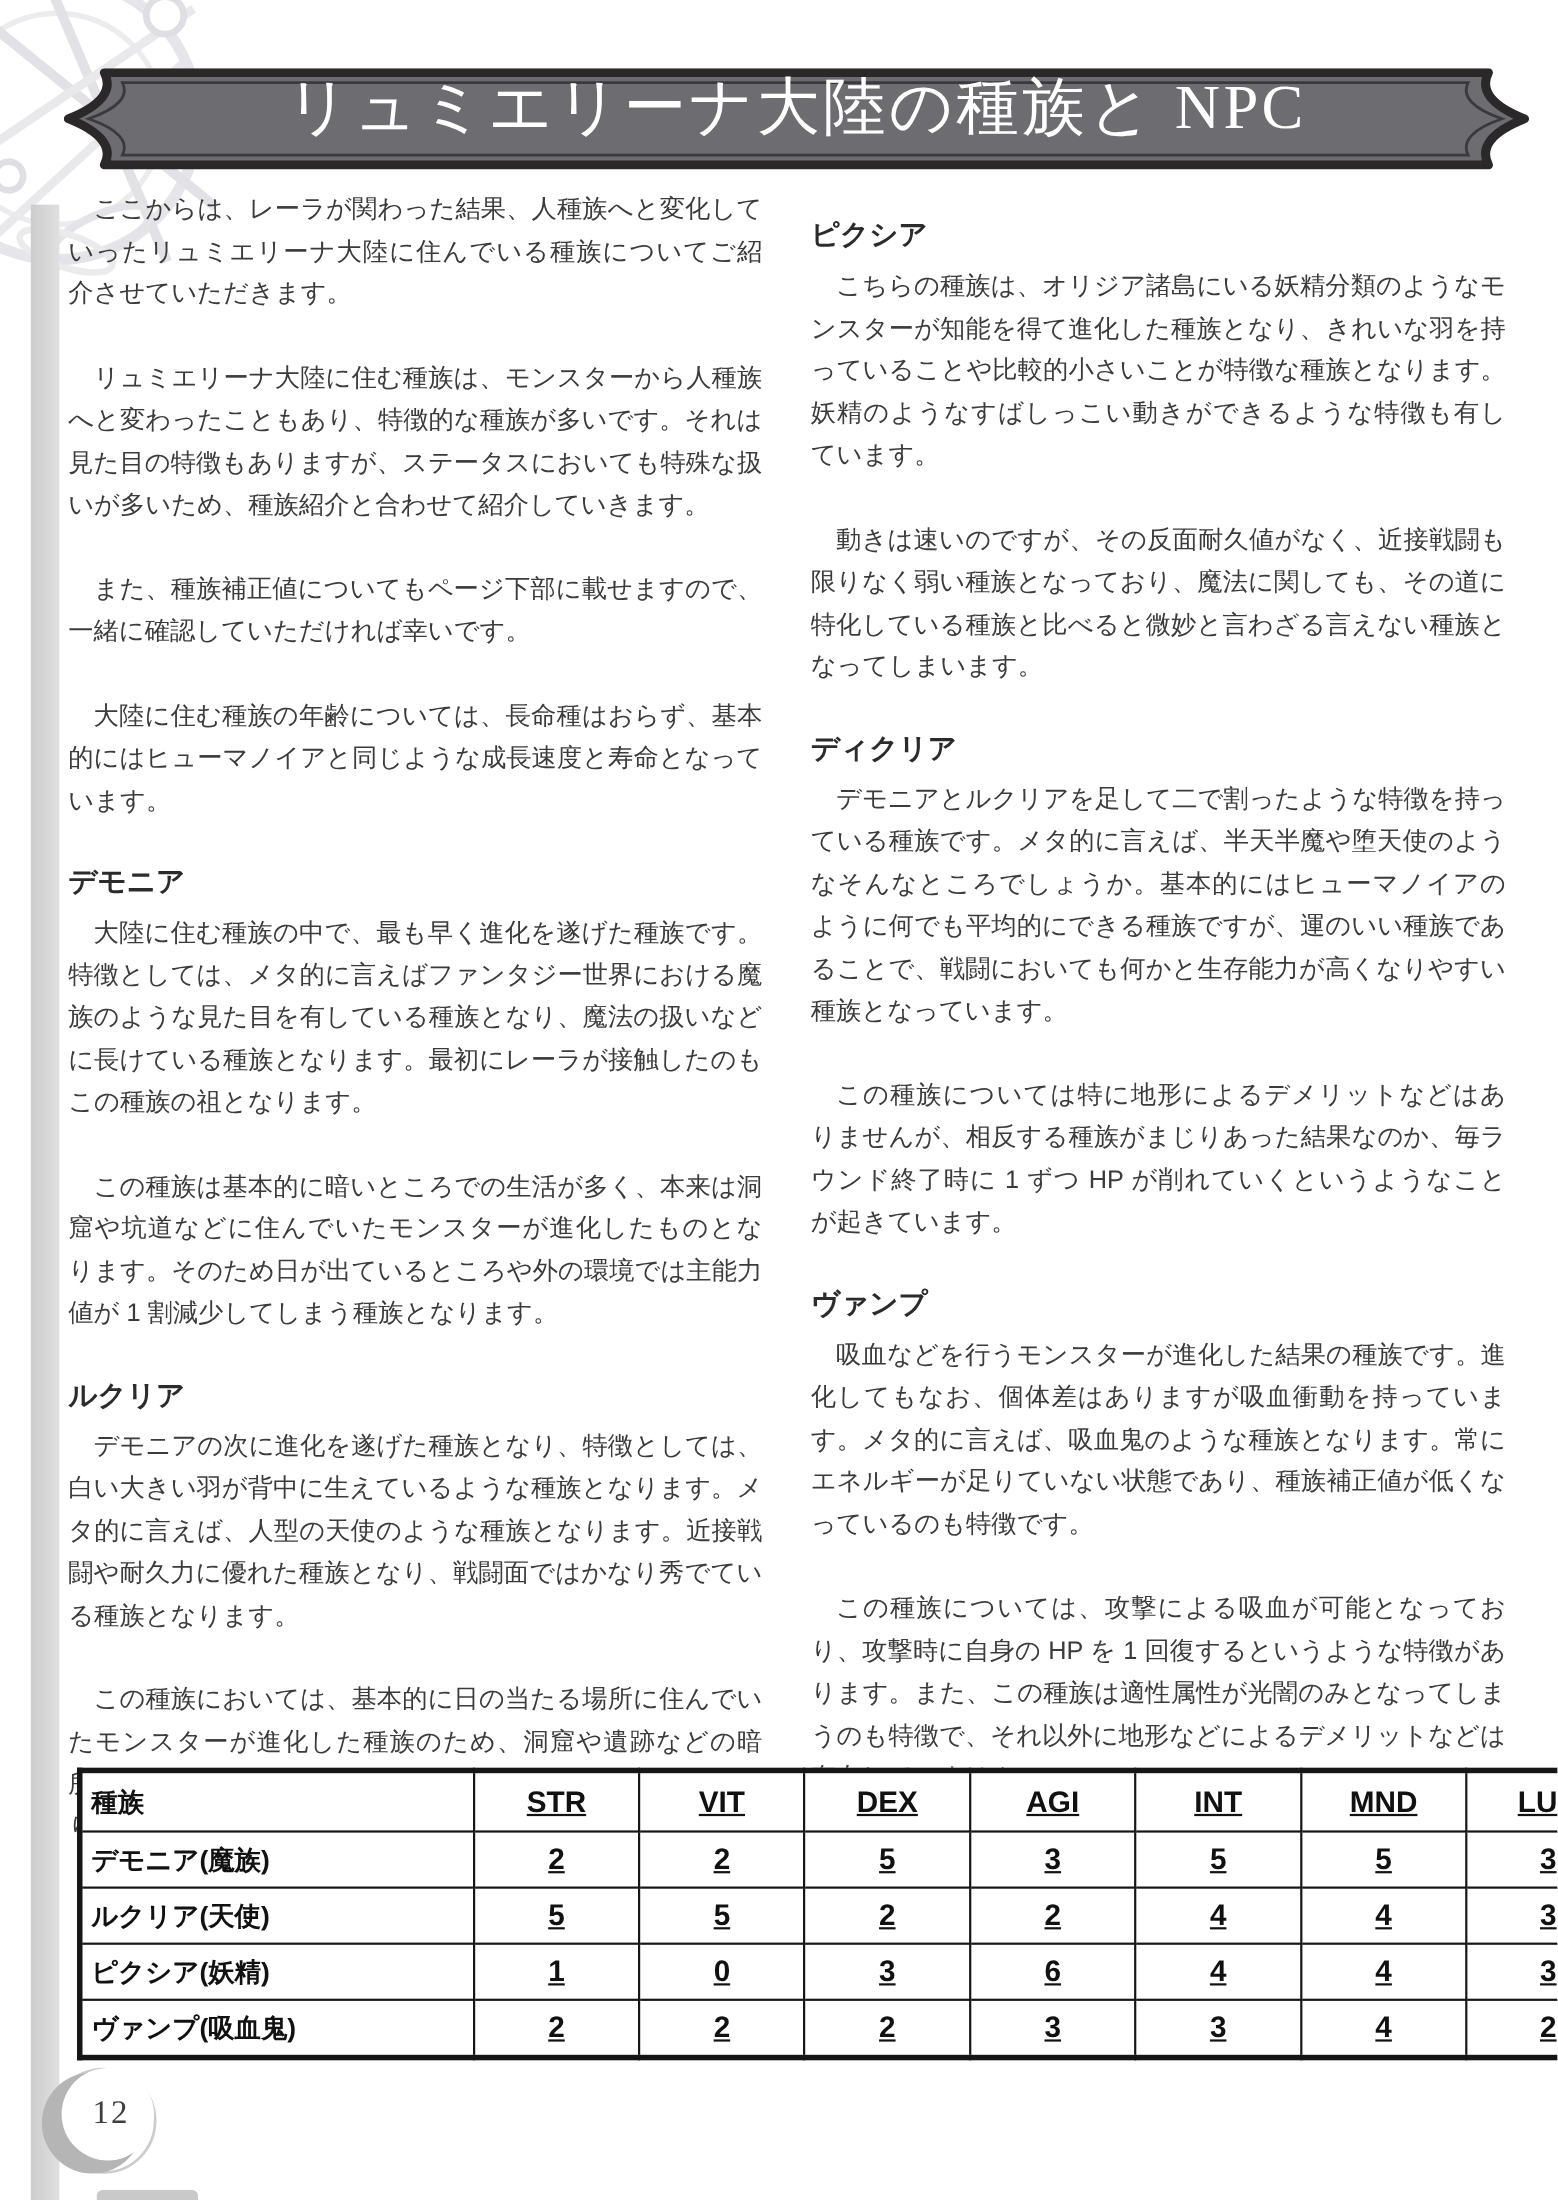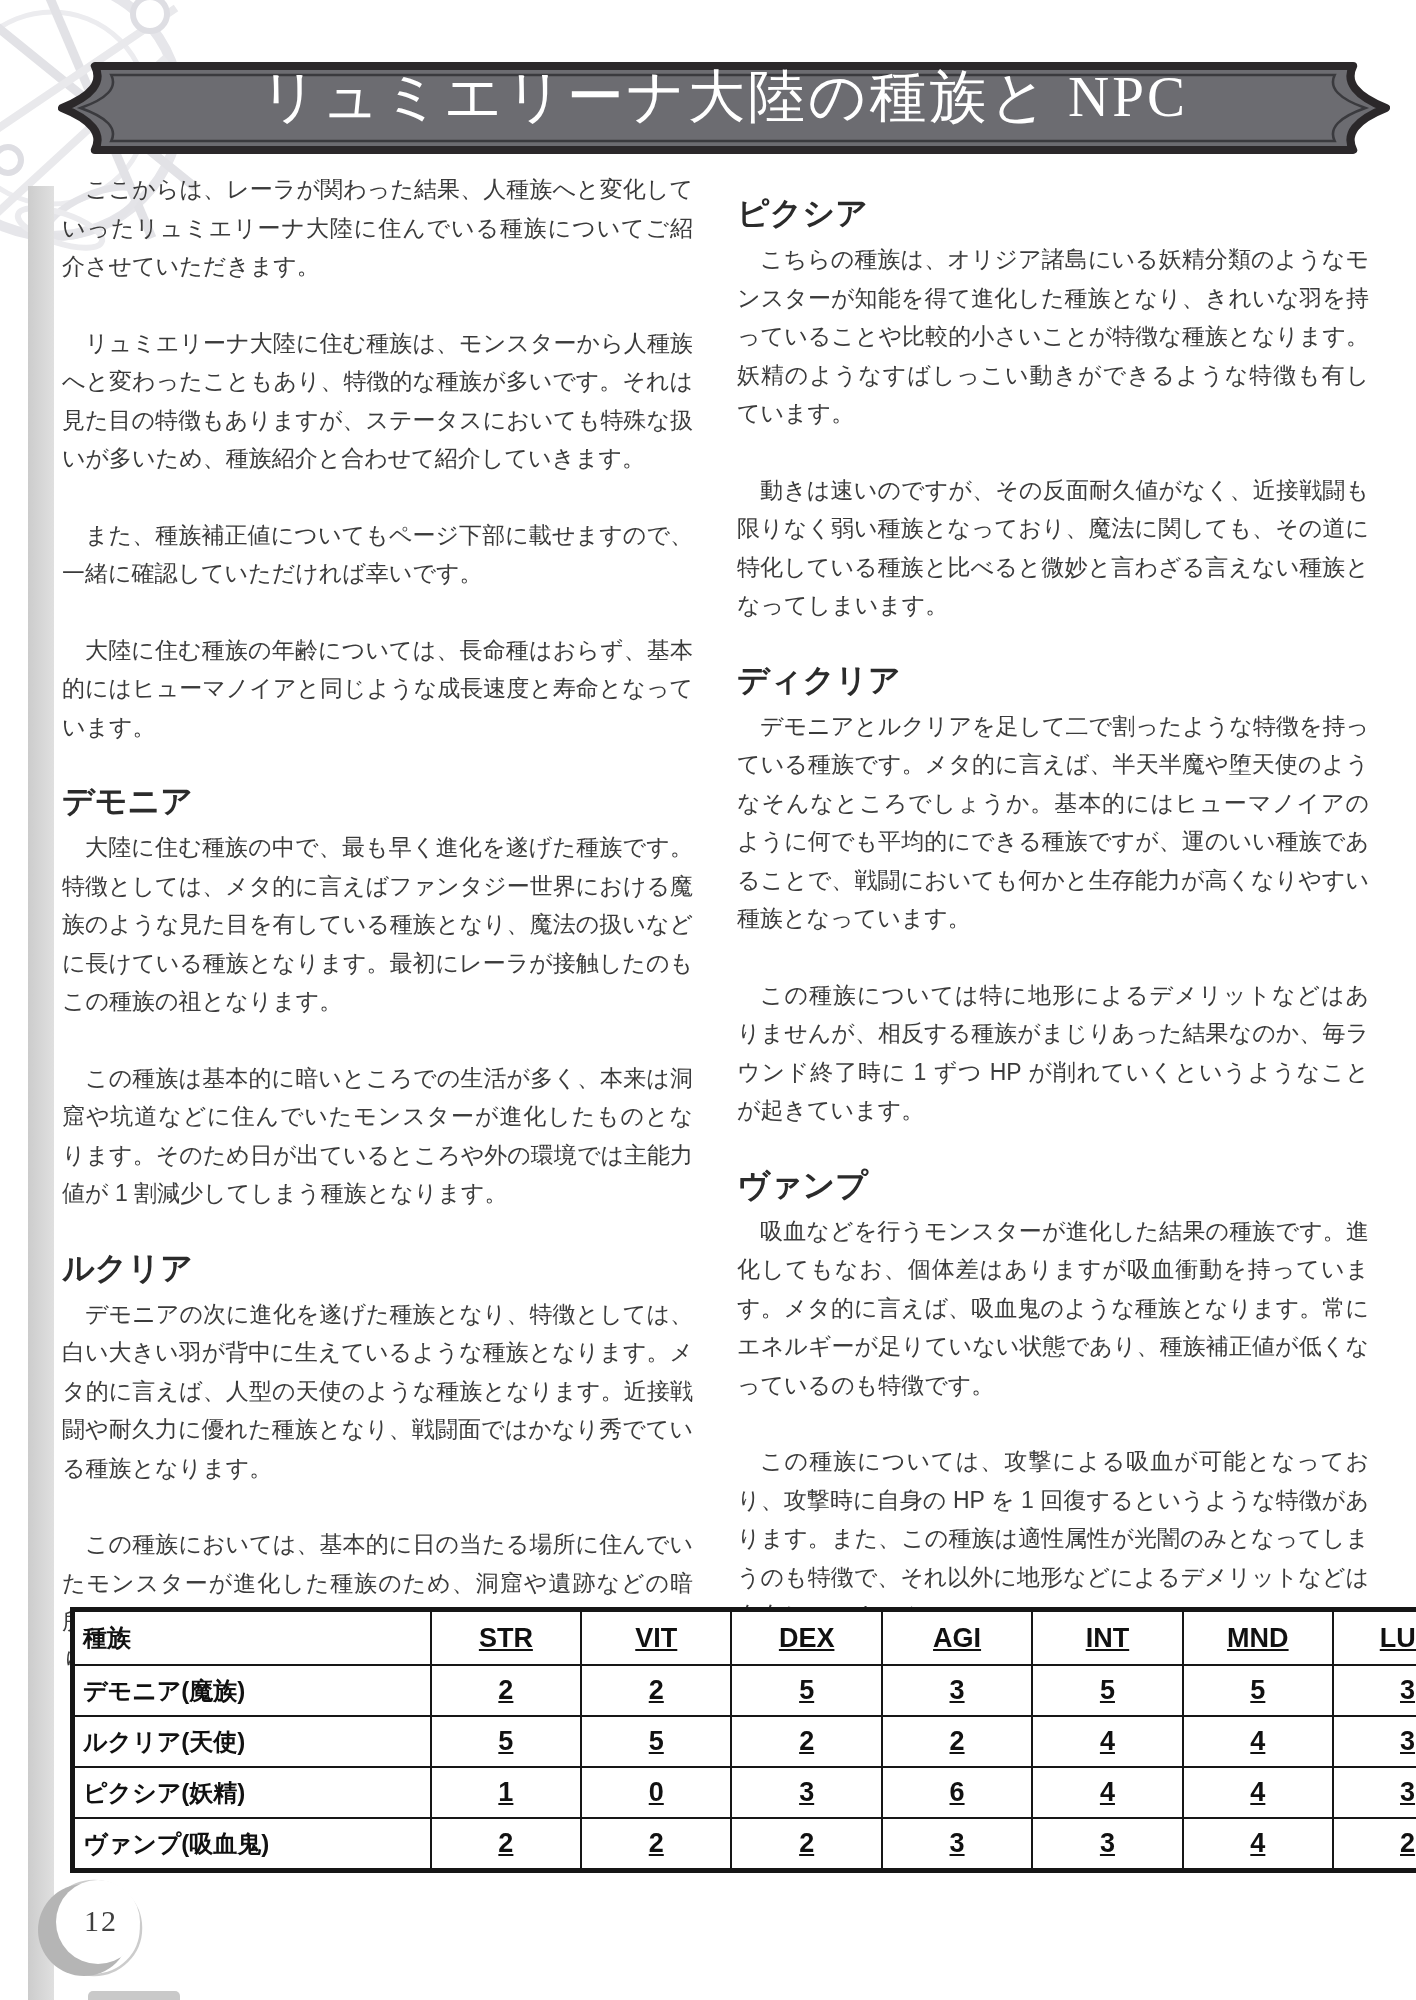--- a/index.html
+++ b/index.html
@@ -29,21 +29,21 @@
 
   
   .col {
     position:absolute; top:170px; color:#3b3b3b; font-size:23px;
     line-height:38.5px; text-align:justify; z-index:1;
   }
   .col-left  { left:62px;  width:631px; }
   .col-right { left:737px; width:632px; }
   .para { margin:0 0 38px 0; text-indent:1em; }
   .sec-heading {
-    font-size:32px; font-weight:bold; color:#2b2b2b;
+    font-size:26px; font-weight:bold; color:#2b2b2b;
     margin:20px 0 10px 0; line-height:34px; text-align:left;
   }
   .col-right .sec-heading:first-child { margin-top:26px; }
 
   
   .stats-table {
     position:absolute; left:70px; top:1607px; width:1416px; z-index:1;
     border-collapse:collapse; table-layout:fixed; background:#ffffff;
     border:5px solid #161616; color:#111111;
   }

